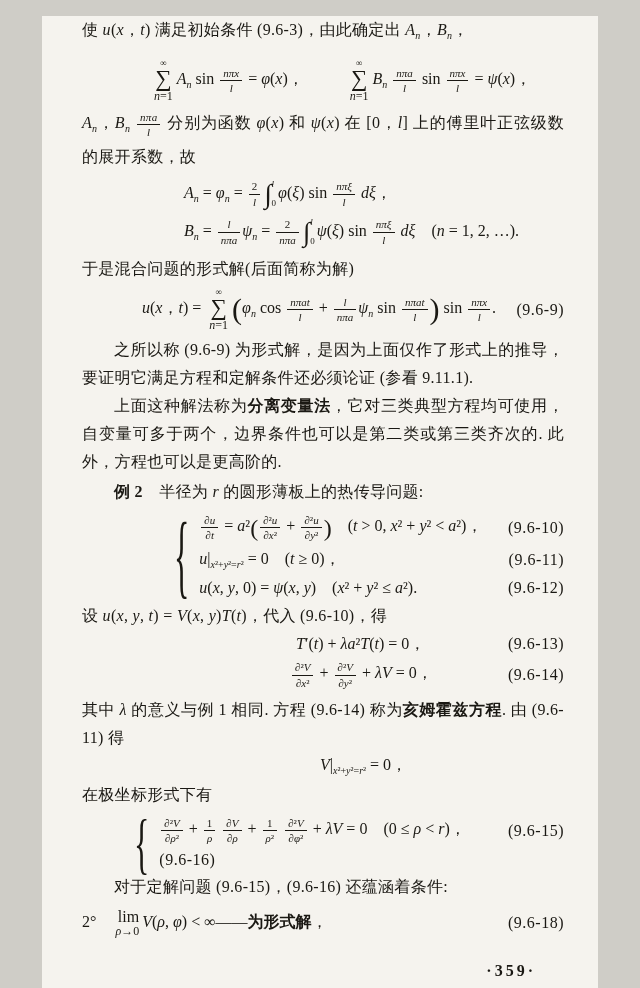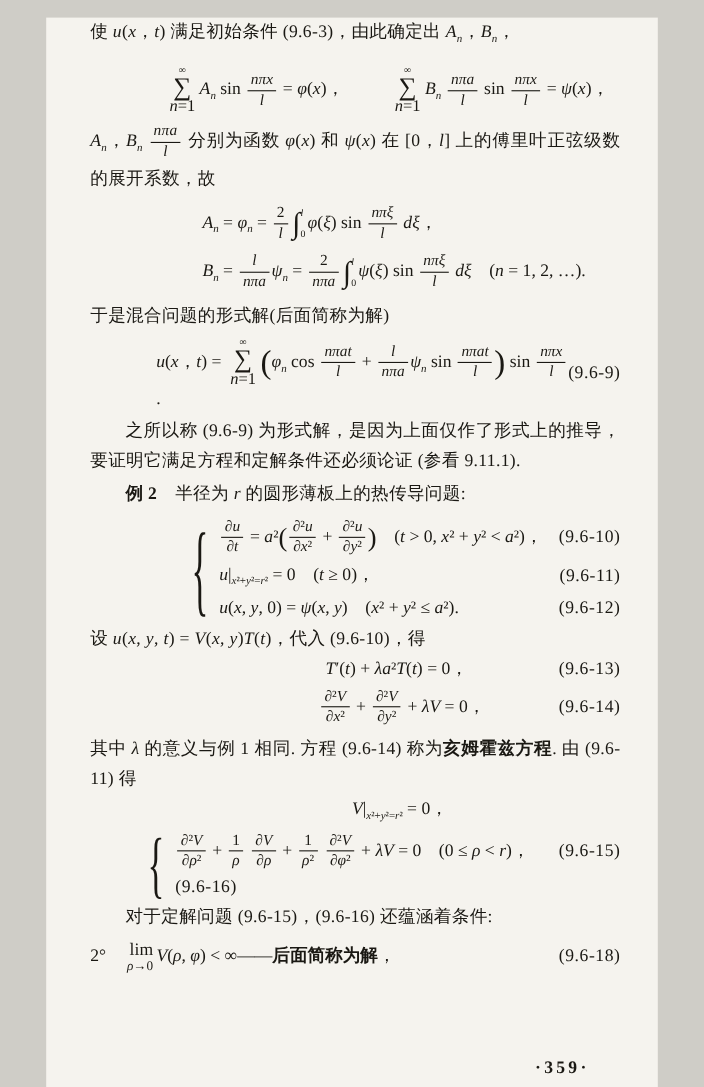--- a/index.html
+++ b/index.html
@@ -10,27 +10,27 @@
   .para{line-height:28px;text-align:justify;letter-spacing:.3px;}
   .ind{text-indent:2em;}
   b{font-weight:bold;}
   i{font-style:italic;}
   sub{font-size:10px;}
   .disp{line-height:1.25;}
   .m{margin:5px 0;}
   .eqrow{display:flex;align-items:center;}
   .eqrow .eqc{flex:1;}
   .tag{white-space:nowrap;letter-spacing:.5px;}
-  .fr{display:inline-block;vertical-align:middle;text-align:center;font-size:14px;line-height:1.12;margin:0 2px;}
+  .fr{display:inline-block;vertical-align:middle;text-align:center;font-size:11px;line-height:1.12;margin:0 2px;}
   .fr .nu{display:block;border-bottom:1px solid #1a1813;padding:0 3px 1px;}
   .fr .de{display:block;padding:1px 3px 0;}
   .sm{display:inline-flex;flex-direction:column;align-items:center;vertical-align:middle;line-height:1;margin:0 4px;}
   .sm .t{font-size:9px;}
   .sm .g{font-size:23px;line-height:.95;}
-  .sm .b{font-size:15px;}
+  .sm .b{font-size:12px;}
   .intg{display:inline-flex;align-items:center;vertical-align:middle;margin:0 2px;}
   .intg .ig{font-size:27px;line-height:1;}
   .intg .ilims{display:inline-flex;flex-direction:column;justify-content:space-between;height:28px;font-size:9px;line-height:1;}
   .bp{font-size:30px;vertical-align:middle;line-height:0;}
   .bp2{font-size:24px;vertical-align:middle;line-height:0;}
   .sp{display:inline-block;width:42px;}
   .cases{display:flex;align-items:center;}
   .brace{display:inline-block;font-size:32px;transform:scaleY(2.9);transform-origin:center;margin-right:10px;}
   .brace.b2{transform:scaleY(2.1);}
   .crows{flex:1;display:flex;flex-direction:column;gap:7px;}
@@ -79,20 +79,21 @@
     <div class="eqc disp" style="padding-left:60px;"><i>u</i>(<i>x</i>，<i>t</i>) = <span class="sm">
           <span class="t">∞</span>
           <span class="g">∑</span>
           <span class="b"><i>n</i>=1</span>
         </span><span class="bp">(</span><i>φ</i><sub><i>n</i></sub> cos <span class="fr"><span class="nu"><i>nπat</i></span><span class="de"><i>l</i></span></span> + <span class="fr"><span class="nu"><i>l</i></span><span class="de"><i>nπa</i></span></span><i>ψ</i><sub><i>n</i></sub> sin <span class="fr"><span class="nu"><i>nπat</i></span><span class="de"><i>l</i></span></span><span class="bp">)</span> sin <span class="fr"><span class="nu"><i>nπx</i></span><span class="de"><i>l</i></span></span>.</div>
     <div class="tag">(9.6-9)</div>
   </div>
 
   <div class="para ind">之所以称 (9.6-9) 为形式解，是因为上面仅作了形式上的推导，要证明它满足方程和定解条件还必须论证 (参看 9.11.1).</div>
 
+  <div class="para ind">上面这种解法称为<b>分离变量法</b>，它对三类典型方程均可使用，自变量可多于两个，边界条件也可以是第二类或第三类齐次的. 此外，方程也可以是更高阶的.</div>
 
   <div class="para ind" style="margin-top:2px;"><b>例 2</b>　半径为 <i>r</i> 的圆形薄板上的热传导问题:</div>
 
   <div class="cases" style="padding-left:92px;margin:8px 0 4px;">
     <span class="brace">{</span>
     <div class="crows">
       <div class="eqrow">
         <div class="eqc disp"><span class="fr"><span class="nu">∂<i>u</i></span><span class="de">∂<i>t</i></span></span> = <i>a</i>²<span class="bp2">(</span><span class="fr"><span class="nu">∂²<i>u</i></span><span class="de">∂<i>x</i>²</span></span> + <span class="fr"><span class="nu">∂²<i>u</i></span><span class="de">∂<i>y</i>²</span></span><span class="bp2">)</span>　(<i>t</i> &gt; 0, <i>x</i>² + <i>y</i>² &lt; <i>a</i>²)，</div>
         <div class="tag">(9.6-10)</div>
       </div>
@@ -116,20 +117,21 @@
 
   <div class="eqrow" style="margin:7px 0;">
     <div class="eqc disp" style="padding-left:208px;"><span class="fr"><span class="nu">∂²<i>V</i></span><span class="de">∂<i>x</i>²</span></span> + <span class="fr"><span class="nu">∂²<i>V</i></span><span class="de">∂<i>y</i>²</span></span> + <i>λV</i> = 0，</div>
     <div class="tag">(9.6-14)</div>
   </div>
 
   <div class="para">其中 <i>λ</i> 的意义与例 1 相同. 方程 (9.6-14) 称为<b>亥姆霍兹方程</b>. 由 (9.6-11) 得</div>
 
   <div class="disp" style="padding-left:238px;margin:3px 0;"><i>V</i>|<sub><i>x</i>²+<i>y</i>²=<i>r</i>²</sub> = 0，</div>
 
+  <div class="para">在极坐标形式下有</div>
 
   <div class="cases" style="padding-left:52px;margin:8px 0 4px;">
     <span class="brace b2">{</span>
     <div class="crows">
       <div class="eqrow">
         <div class="eqc disp"><span class="fr"><span class="nu">∂²<i>V</i></span><span class="de">∂<i>ρ</i>²</span></span> + <span class="fr"><span class="nu">1</span><span class="de"><i>ρ</i></span></span> <span class="fr"><span class="nu">∂<i>V</i></span><span class="de">∂<i>ρ</i></span></span> + <span class="fr"><span class="nu">1</span><span class="de"><i>ρ</i>²</span></span> <span class="fr"><span class="nu">∂²<i>V</i></span><span class="de">∂<i>φ</i>²</span></span> + <i>λV</i> = 0　(0 ≤ <i>ρ</i> &lt; <i>r</i>)，</div>
         <div class="tag">(9.6-15)</div>
       </div>
       <div class="eqrow">
         <div class="tag">(9.6-16)</div>
@@ -137,19 +139,19 @@
     </div>
   </div>
 
   <div class="para ind">对于定解问题 (9.6-15)，(9.6-16) 还蕴涵着条件:</div>
 
 
   <div class="eqrow" style="margin-top:8px;">
     <div class="eqc disp">2°　<span class="lm">
           <span>lim</span>
           <span class="lb2"><i>ρ</i>→0</span>
-        </span><i>V</i>(<i>ρ</i>, <i>φ</i>) &lt; ∞——<b>后面简称为解</b>，</div>
+        </span><i>V</i>(<i>ρ</i>, <i>φ</i>) &lt; ∞——<b>为形式解</b>，</div>
     <div class="tag">(9.6-18)</div>
   </div>
 
   <div class="pageno">·359·</div>
 
 </div>
 
 </body></html>

